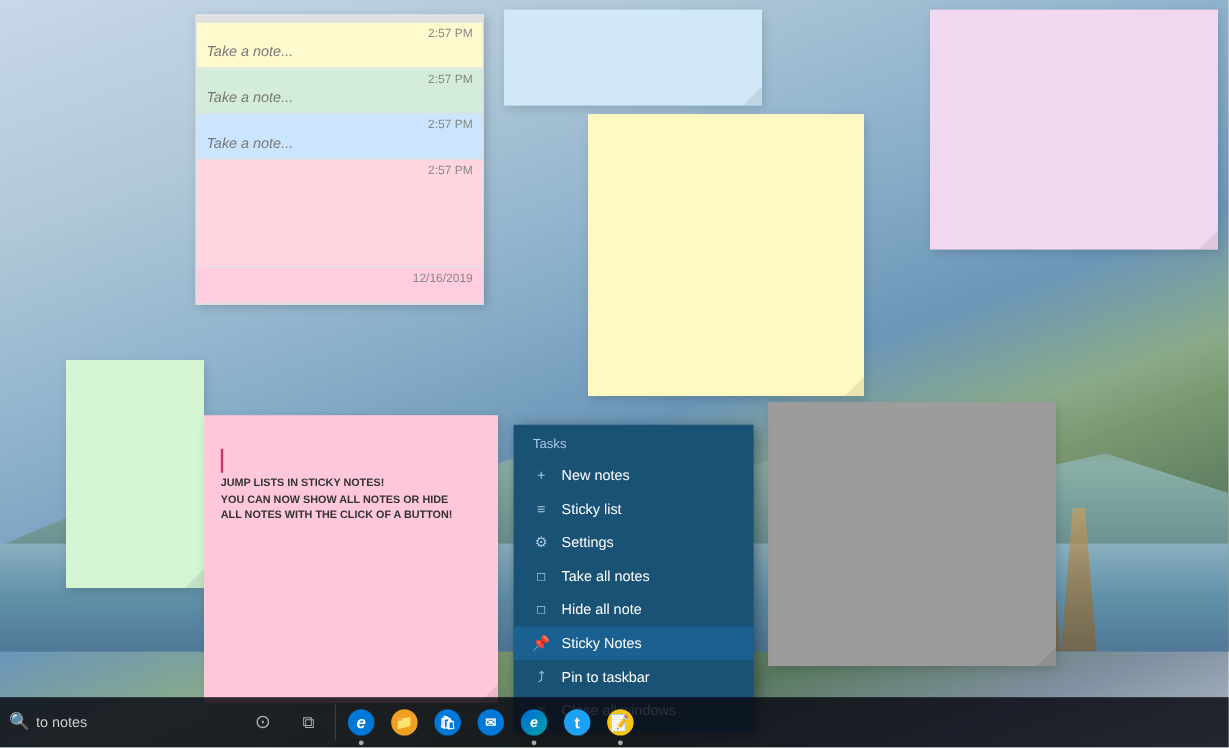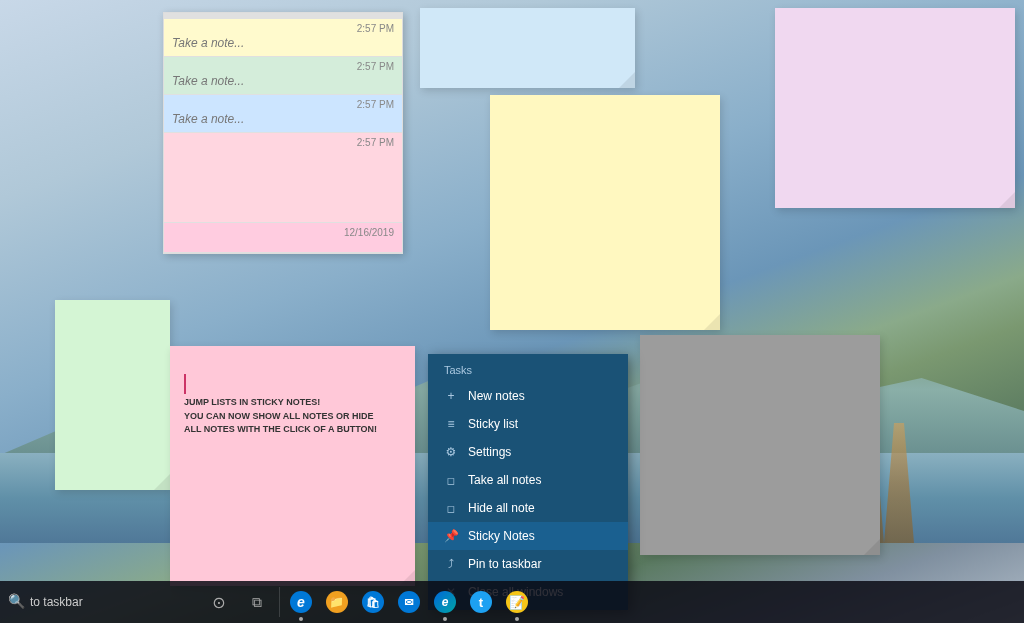--- a/index.html
+++ b/index.html
@@ -423,21 +423,21 @@
     <div class="context-menu-item">
       <span class="menu-icon">✕</span>
       <span>Close all windows</span>
     </div>
   </div>
 
   <div class="taskbar">
 
     <div class="taskbar-search">
       <span class="search-icon">🔍</span>
-      <span class="taskbar-search-text">to taskbar</span>
+      <span class="taskbar-search-text">to notes</span>
     </div>
 
     <div class="taskbar-btn">
       <span style="font-size:16px; color:#aaa;">⊙</span>
     </div>
 
     <div class="taskbar-btn">
       <span style="font-size:14px; color:#aaa;">⧉</span>
     </div>
 

